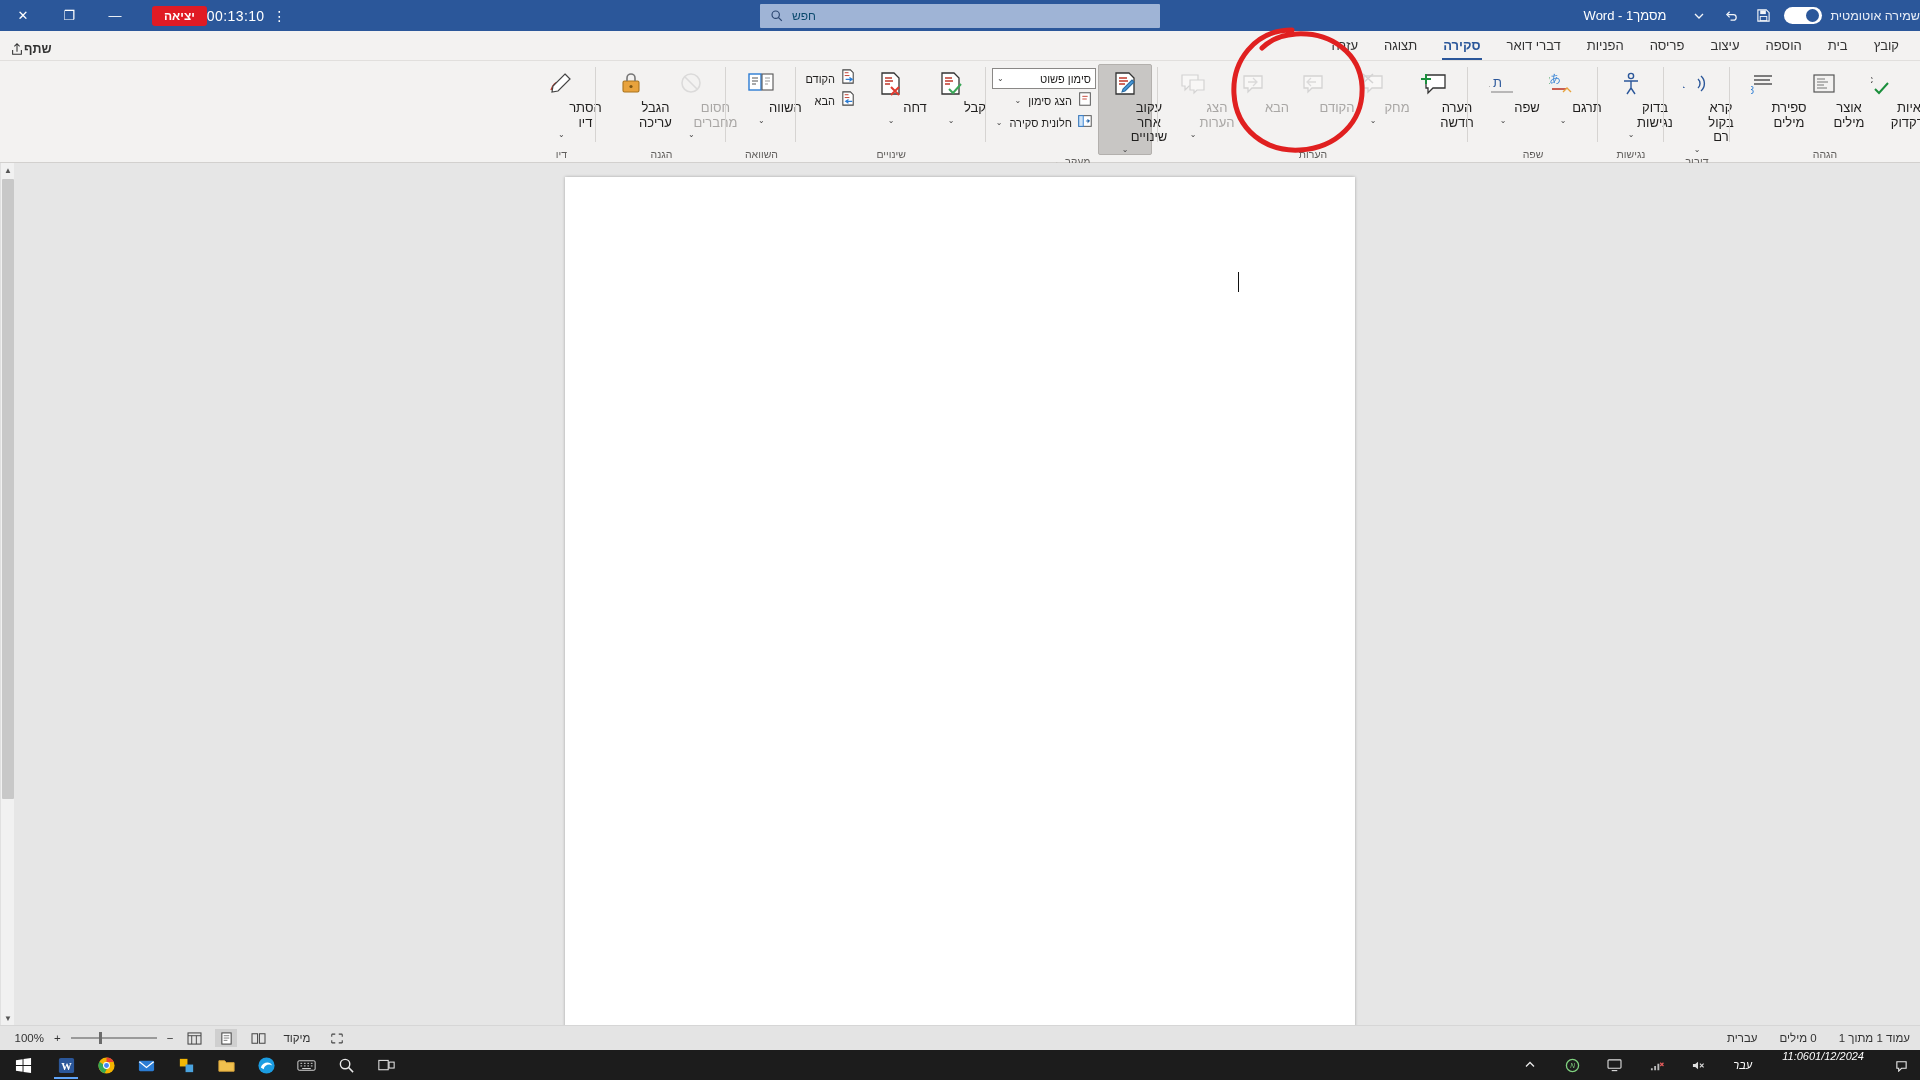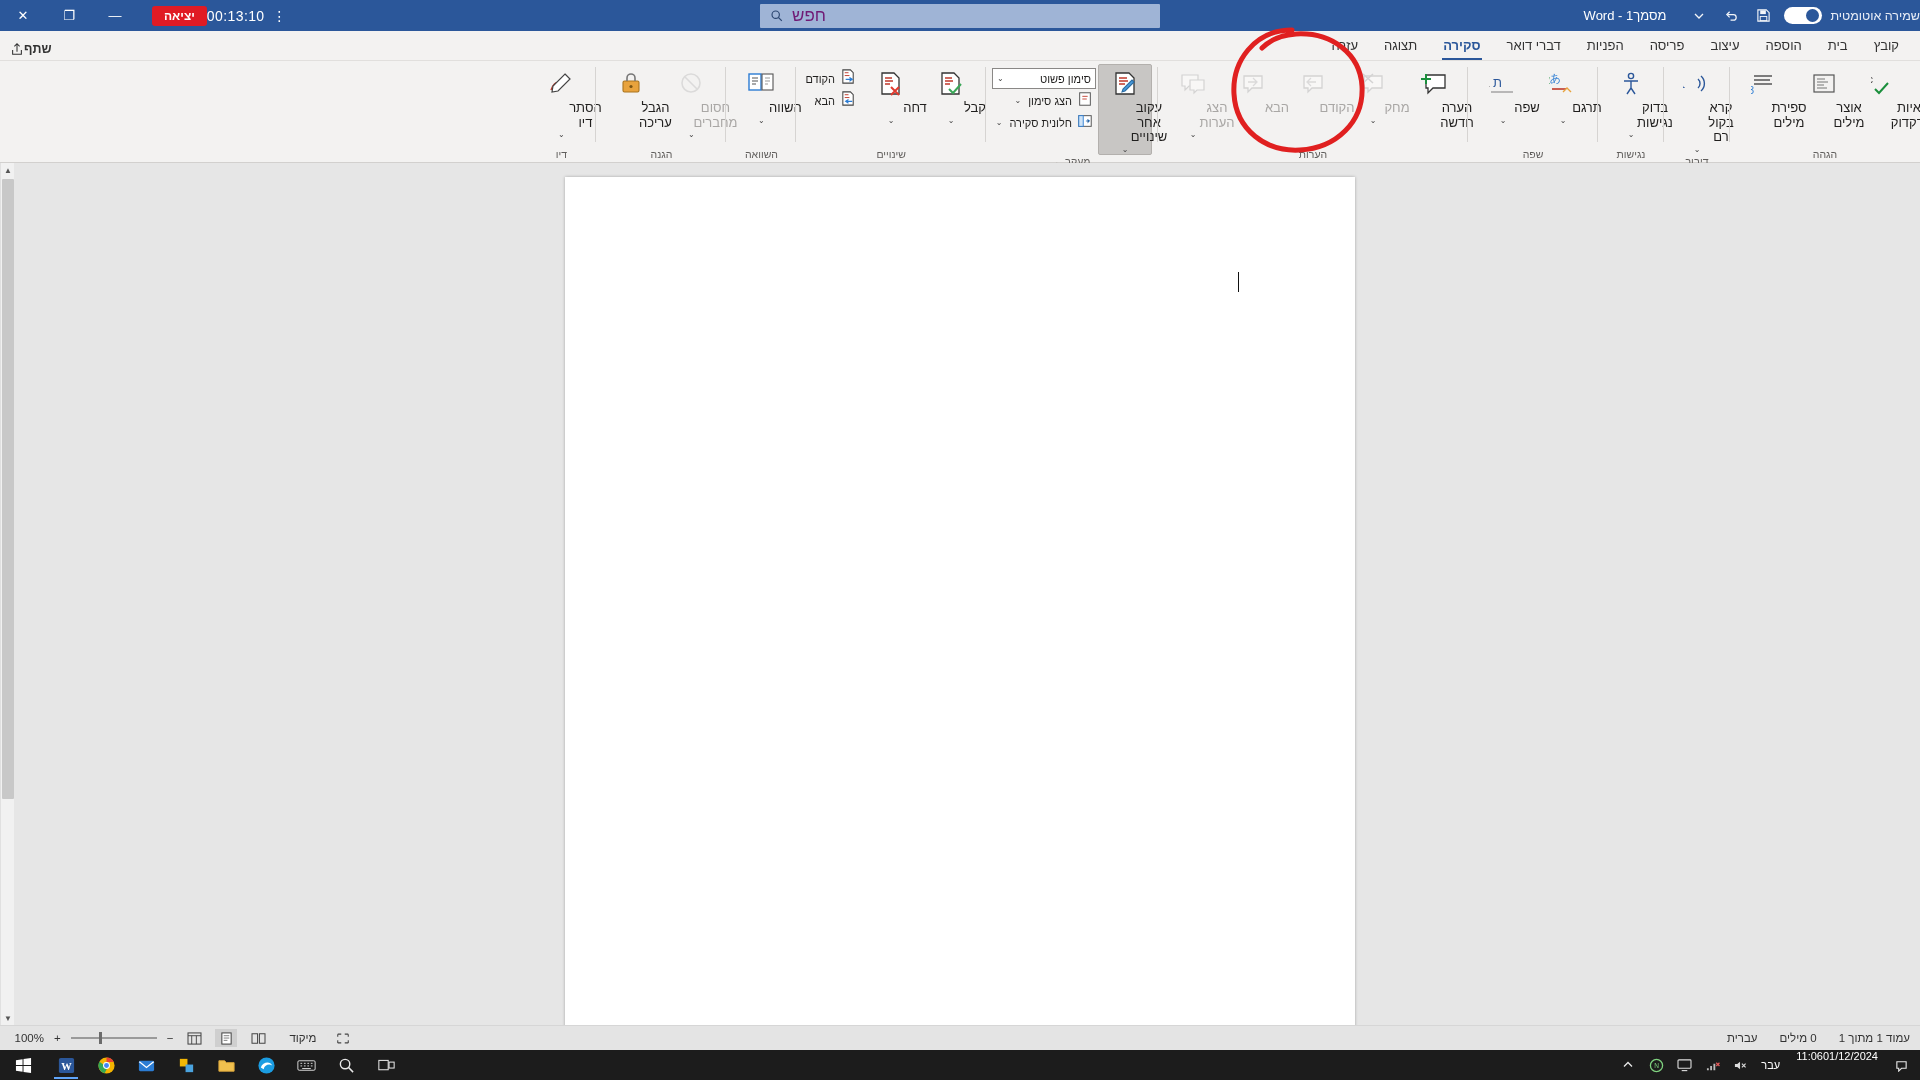--- a/index.html
+++ b/index.html
@@ -39,21 +39,21 @@
     flex: none; font-size: 13px; color: #ffffff;
     margin-right: 18px; white-space: nowrap;
   }
   .search-box {
     position: absolute; left: 50%; transform: translateX(-50%);
     top: 4px;
     width: 400px; height: 24px; background: #9fb4d6;
     display: flex; align-items: center; justify-content: flex-end;
     padding: 0 10px; gap: 8px; border-radius: 1px;
   }
-  .search-box .ph { font-size: 17px; color: #701a75; }
+  .search-box .ph { font-size: 12px; color: #0c4a6e; }
   .search-box svg { opacity: .85; }
 
   
   .tb-left {
     position: absolute; left: 0; top: 0; height: 31px;
     display: flex; align-items: center; direction: ltr;
   }
   .wbtn {
     width: 46px; height: 31px; display: flex; align-items: center; justify-content: center;
     color: #fff; font-size: 13px;
@@ -206,21 +206,21 @@
     background: #1c1c1c; display: flex; align-items: center; direction: ltr;
   }
   .tb-start { width: 46px; height: 30px; display: flex; align-items: center; justify-content: center; }
   .tb-ico {
     width: 40px; height: 30px; display: flex; align-items: center; justify-content: center;
   }
   .tb-app { position: relative; }
   .tb-app.active::after {
     content: ""; position: absolute; bottom: 1px; left: 8px; right: 8px; height: 2px; background: #60a5fa;
   }
-  .tray { margin-left: auto; display: flex; align-items: center; gap: 2px; padding-right: 6px; direction: ltr; }
+  .tray { margin-left: auto; display: flex; align-items: center; gap: 16px; padding-right: 6px; direction: ltr; font-style: italic; }
   .tray-ico { width: 26px; height: 30px; display: flex; align-items: center; justify-content: center; }
   .clock {
     color: #fff; font-size: 11px; line-height: 1.2; text-align: center;
     padding: 0 8px; display: flex; flex-direction: row; justify-content: center; height: 30px;
   }
   .tray-txt { color: #fff; font-size: 11px; padding: 0 6px; }
 
   
   .annotation {
     position: absolute; top: 22px; left: 1224px; width: 150px; height: 135px;
@@ -665,21 +665,21 @@
             <rect x="3" y="1" width="10" height="12" fill="#fff" stroke="#444" stroke-width="1.1"></rect>
             <path d="M5 4h6M5 6.5h6M5 9h4" stroke="#777" stroke-width="1"></path>
           </svg>
       </span>
       <span class="viewbtn">
         <svg width="15" height="13" viewBox="0 0 16 14">
             <path d="M1 2h6v10H1zM9 2h6v10H9z" fill="none" stroke="#444" stroke-width="1.1"></path>
           </svg>
       </span>
 
-      <span class="sb-item" style="margin-left:10px;margin-right:6px;">מיקוד</span>
+      <span class="sb-item" style="margin-left:4px;margin-right:6px;">מיקוד</span>
       <span class="viewbtn">
         <svg width="14" height="13" viewBox="0 0 16 14">
             <path d="M2 2h4M2 2v3M14 2h-4M14 2v3M2 12h4M2 12V9M14 12h-4M14 12V9" fill="none" stroke="#444" stroke-width="1.2"></path>
           </svg>
       </span>
     </div>
   </div>
 
   <div class="taskbar">
     <div class="tb-start">

